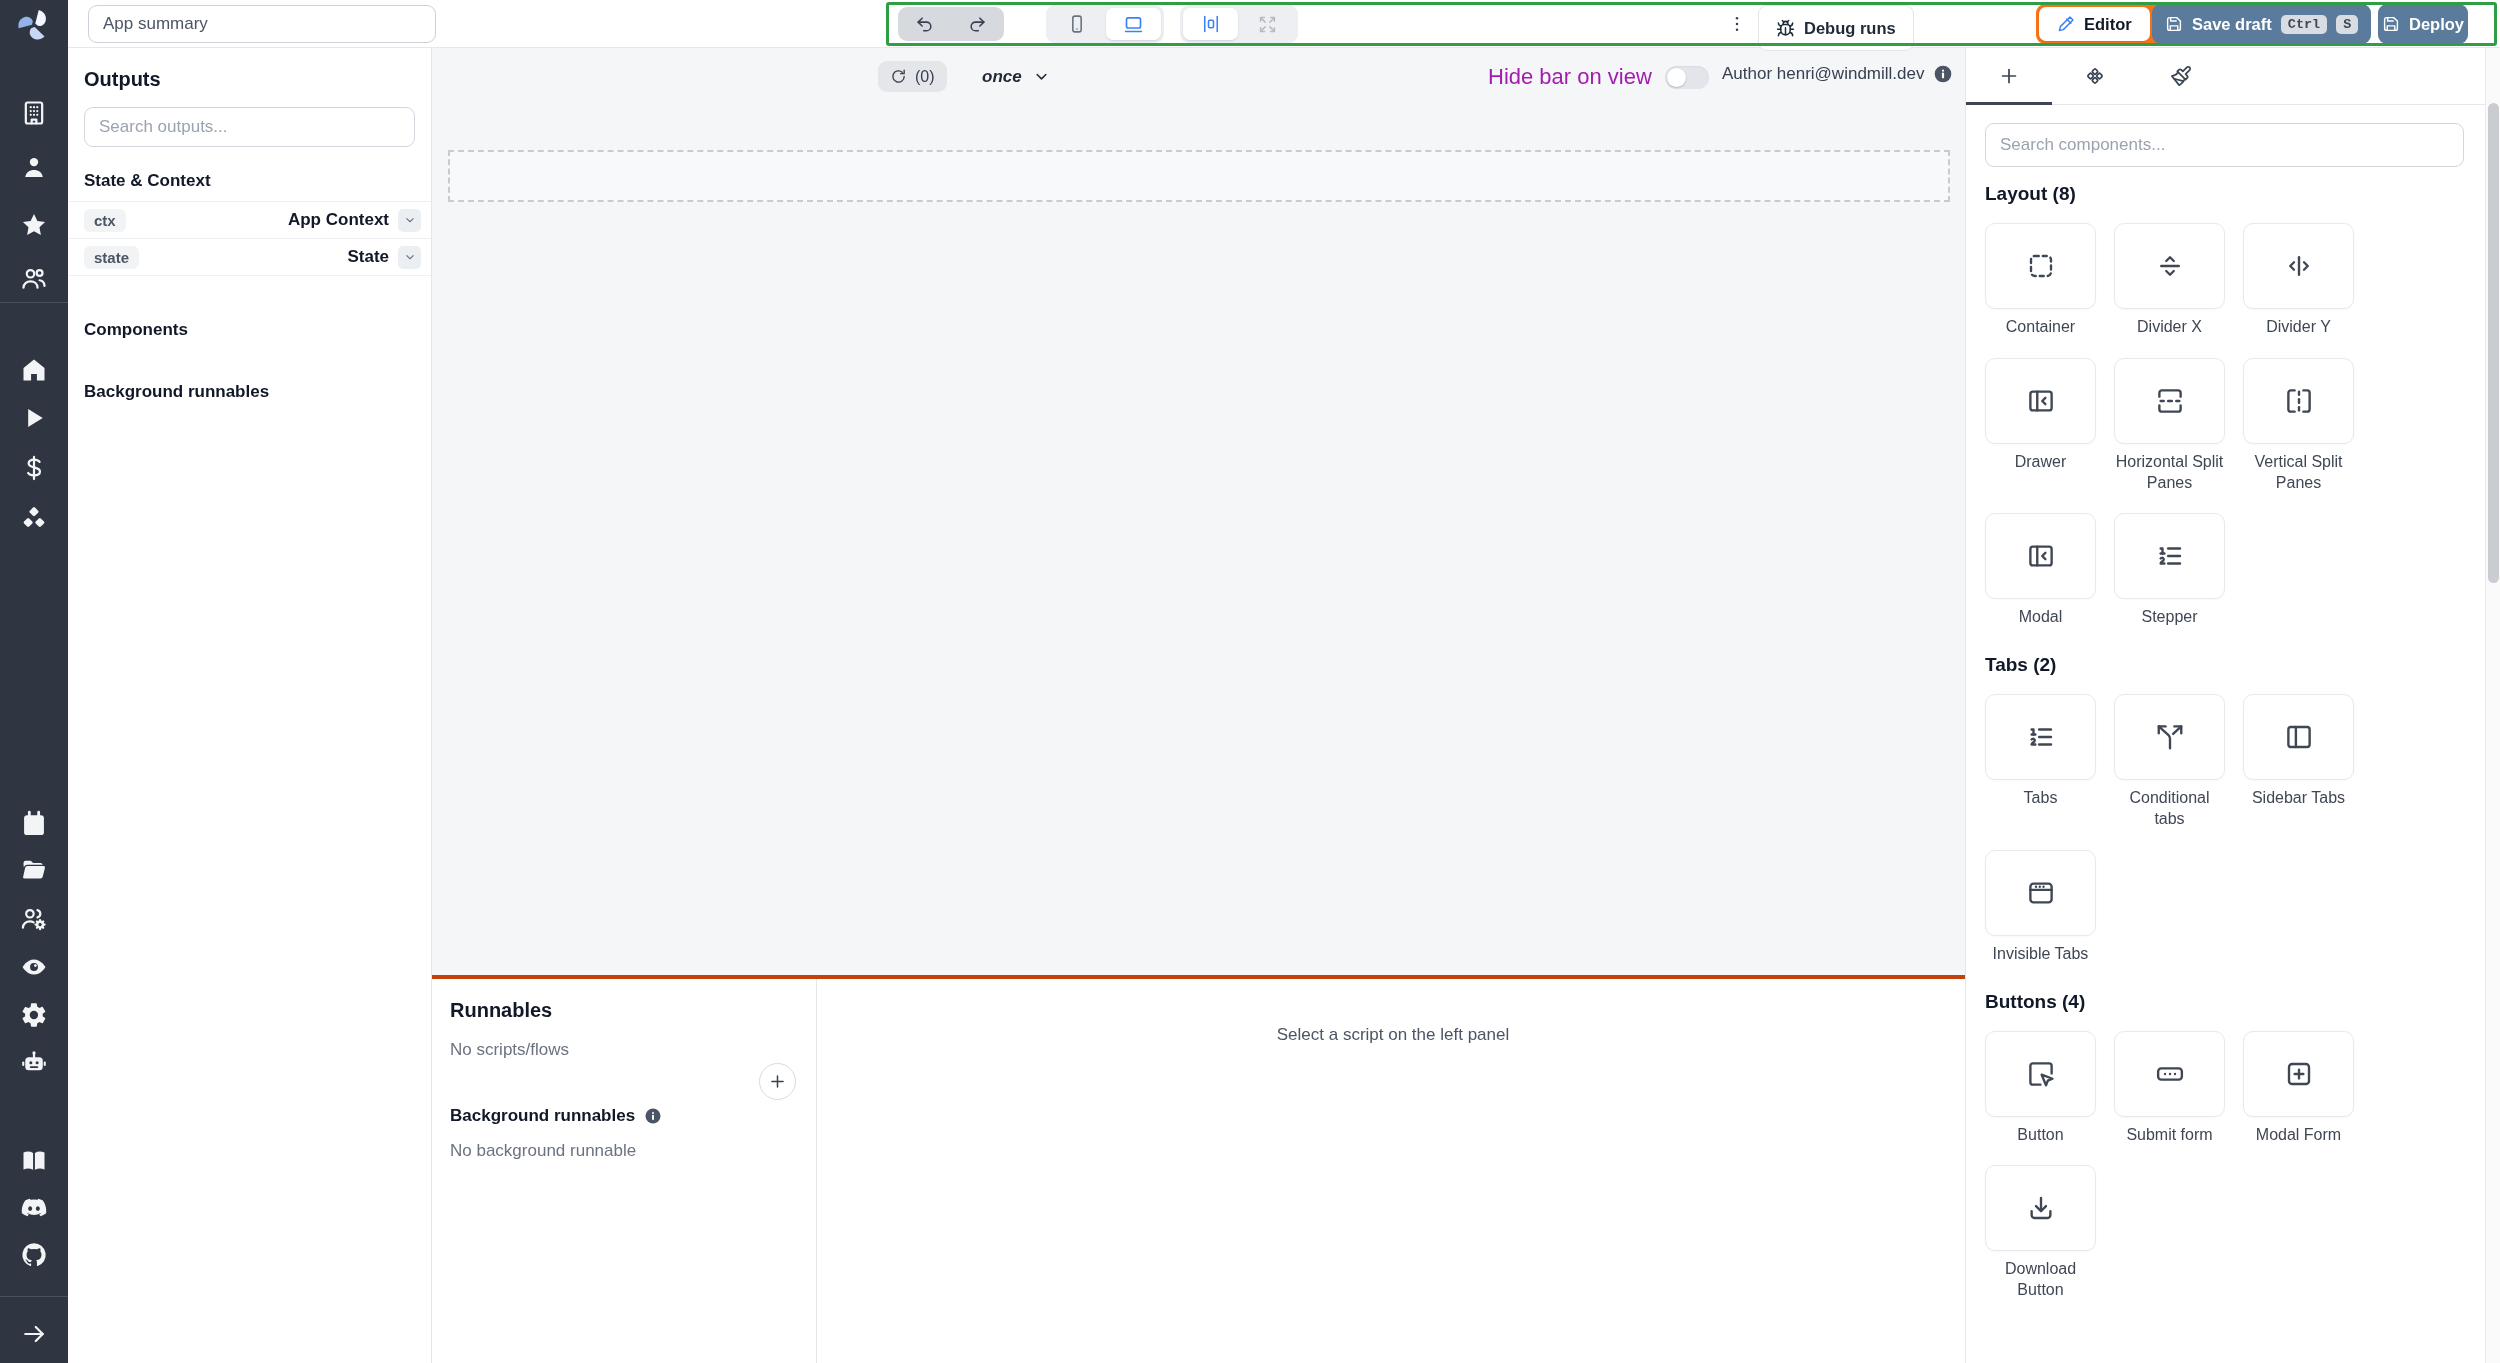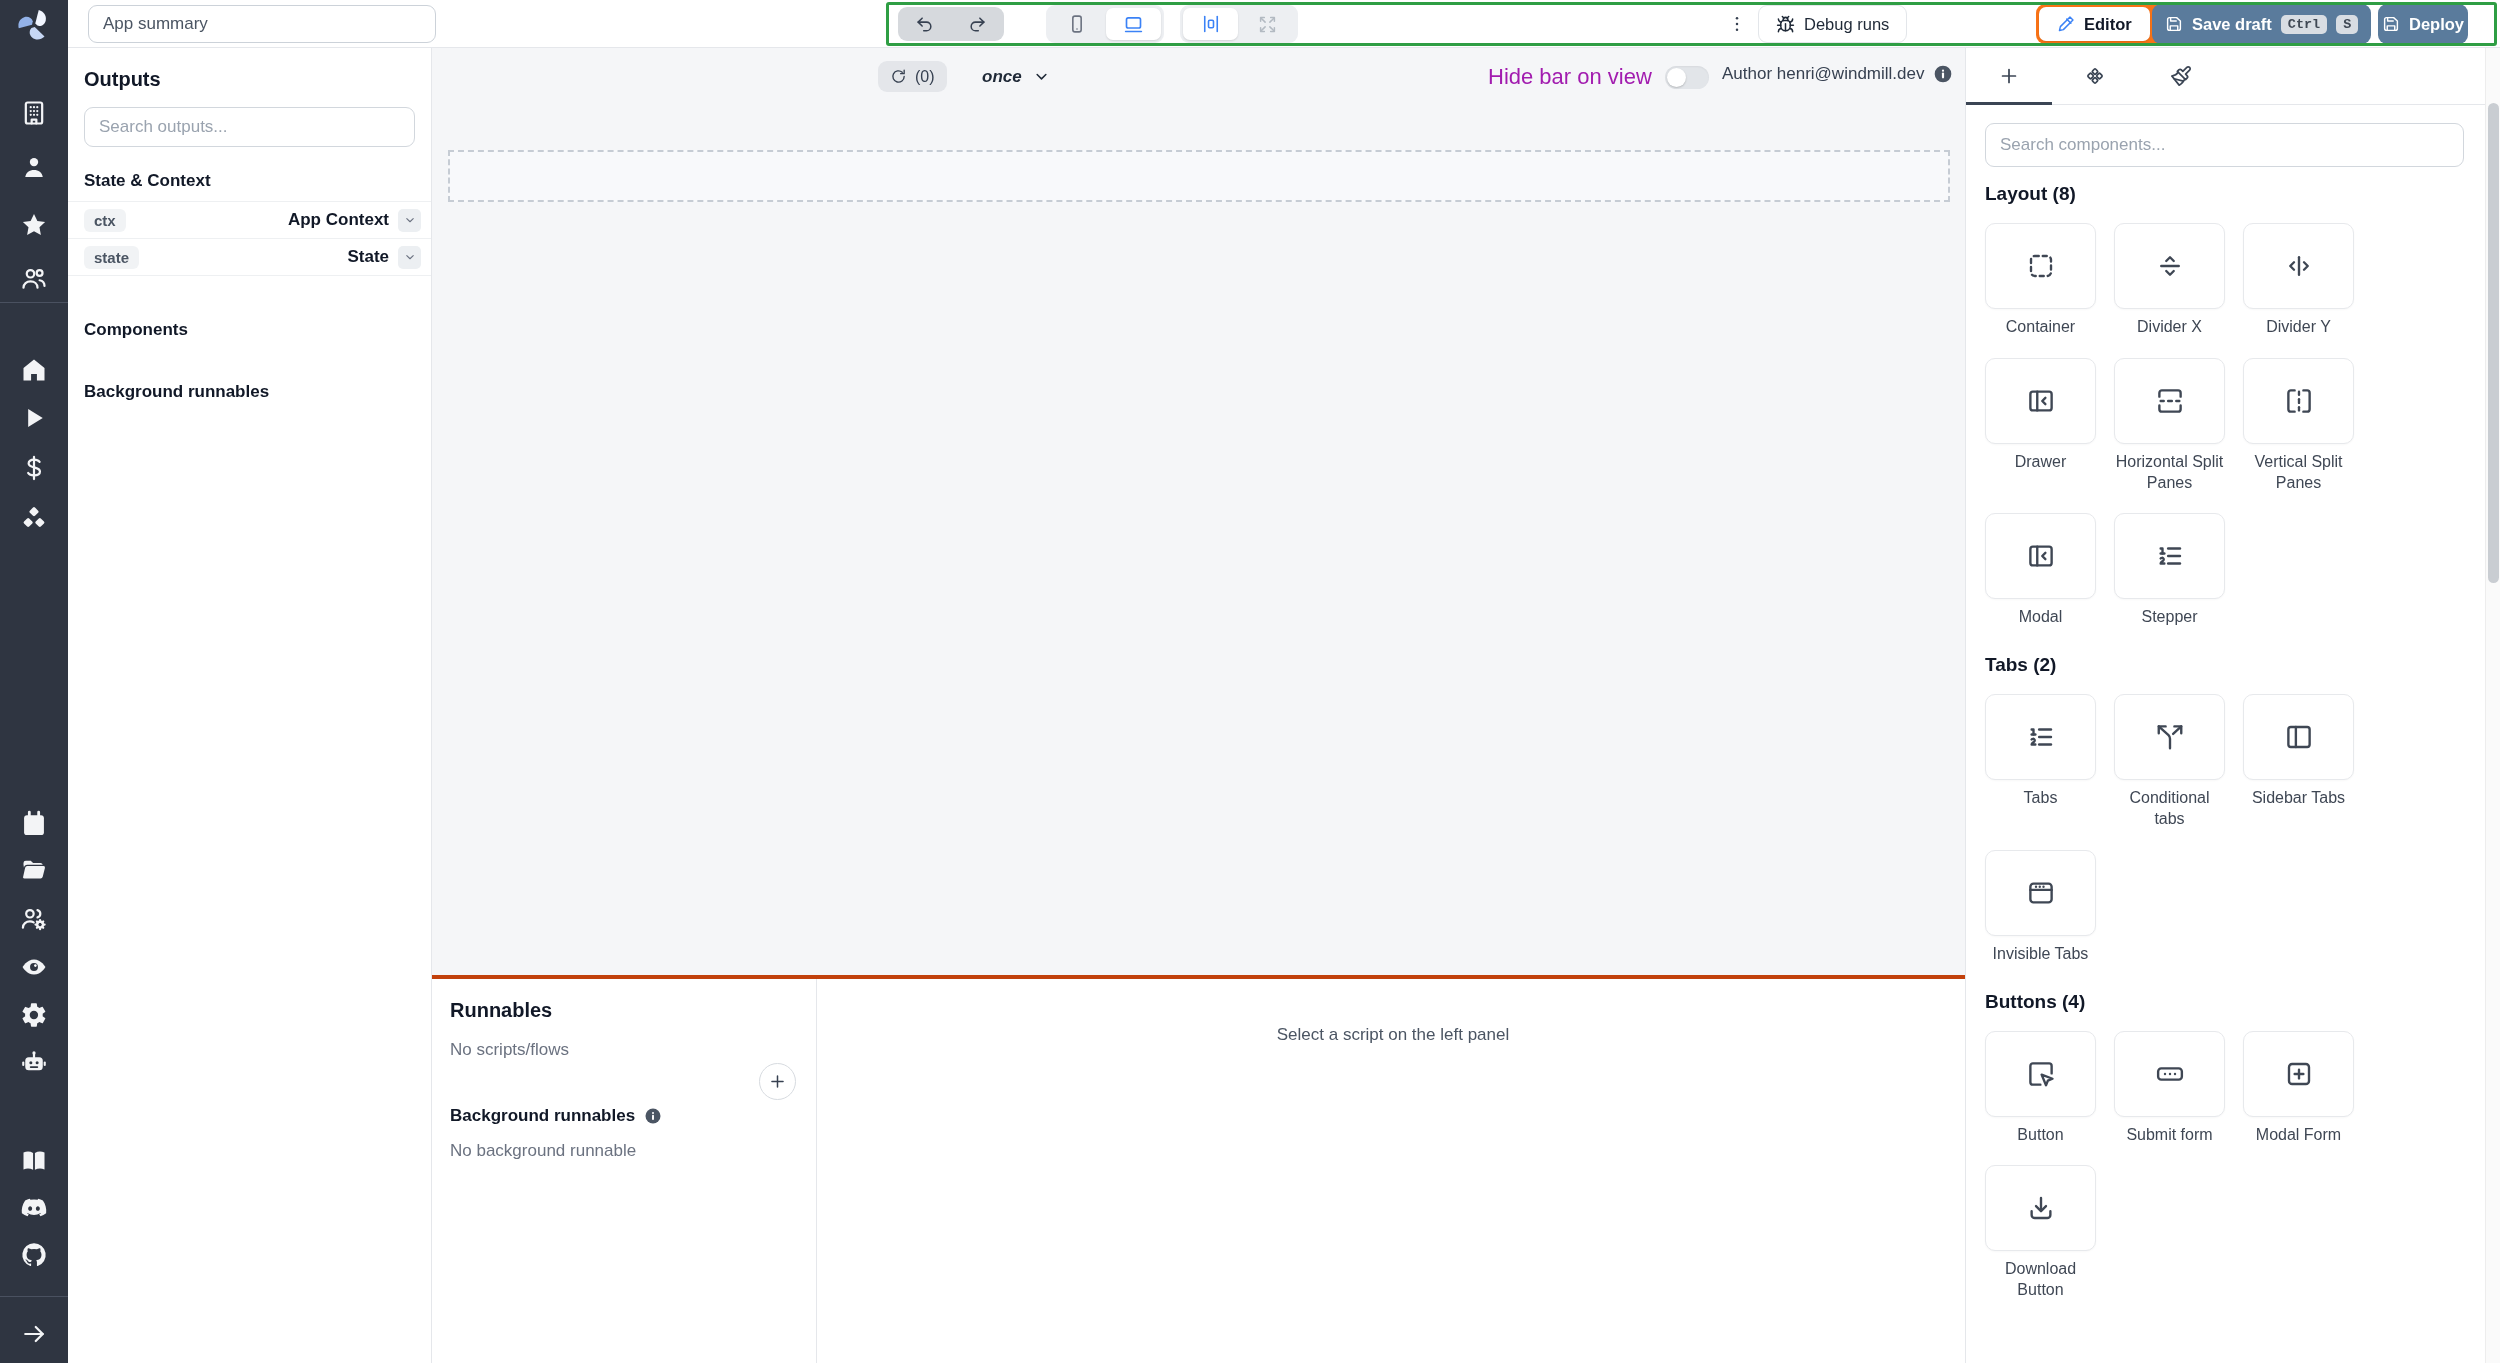--- a/index.html
+++ b/index.html
@@ -26,22 +26,22 @@
   .seg-group { background:#edeff2; padding:3px; gap:2px; }
   #device-group { left:978px; width:118px; }
   #align-group  { left:1112px; width:118px; }
   .seg { height:32px; border-radius:7px; display:flex; align-items:center; justify-content:center; cursor:pointer; flex:1; }
   .seg.sel { background:#fff; box-shadow:0 1px 2px rgba(0,0,0,.12); color:#3b82f6; }
   .seg.dim { color:#6b7280; }
   .seg.faint { color:#b3bac2; }
   #kebab { left:1652px; top:6px; width:34px; height:36px; justify-content:center; color:#374151; cursor:pointer; }
   .btn { display:flex; align-items:center; gap:9px; border-radius:9px; cursor:pointer;
     font-size:16.5px; white-space:nowrap; }
-  #debug-btn { position:absolute; left:1690px; top:5px; height:38px; padding:0 17px; background:#fff;
-    border:1px solid #e3e6ea; color:#1f2937; font-weight:400; }
+  #debug-btn { position:absolute; left:1690px; top:5px; height:46px; padding:0 17px; background:#fff;
+    border:1px solid #e3e6ea; color:#1f2937; font-weight:700; }
   #editor-group { position:absolute; left:1968px; top:4px; height:40px; background:#f97316;
     border-radius:9px; padding:3px; display:flex; align-items:center; }
   #editor-btn { height:34px; padding:0 18px; background:#fff; border-radius:7px;
     box-shadow:0 1px 2px rgba(0,0,0,.12); color:#111827; font-weight:600; }
   #preview-btn { height:34px; padding:0 16px; color:#374151; font-weight:500; }
   .blue-btn { position:absolute; top:4px; height:40px; background:#5a7b9c; color:#fff; font-weight:600; }
   #save-btn { left:2084px; padding:0 13px; }
   #deploy-btn { left:2310px; padding:0 4px; }
   kbd { background:#d8dde3; color:#3f4854; border-radius:5px; padding:2px 7px; font-size:13.5px;
     font-family:"Liberation Mono", monospace; font-weight:700; }

